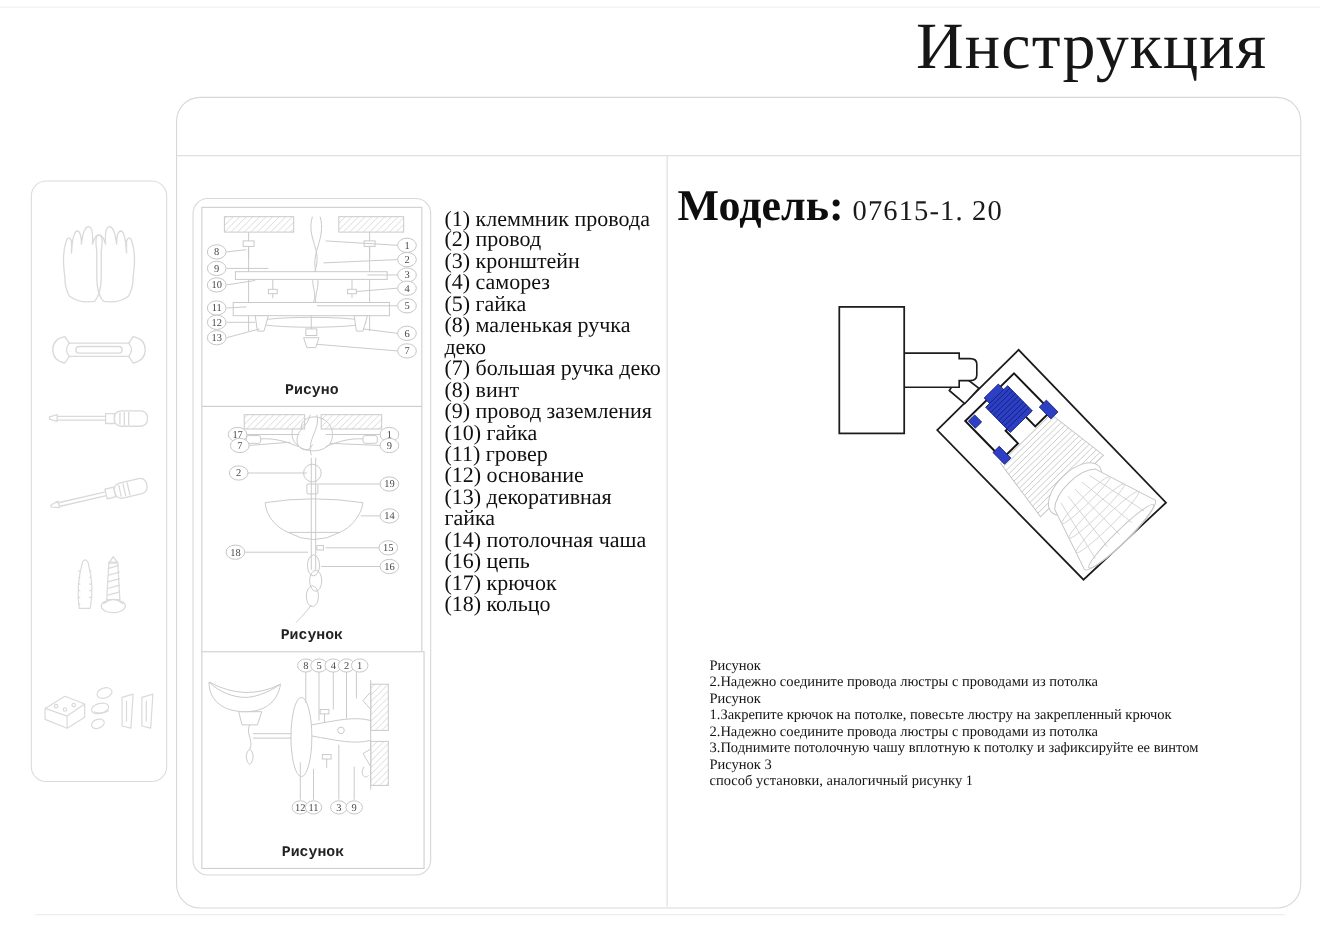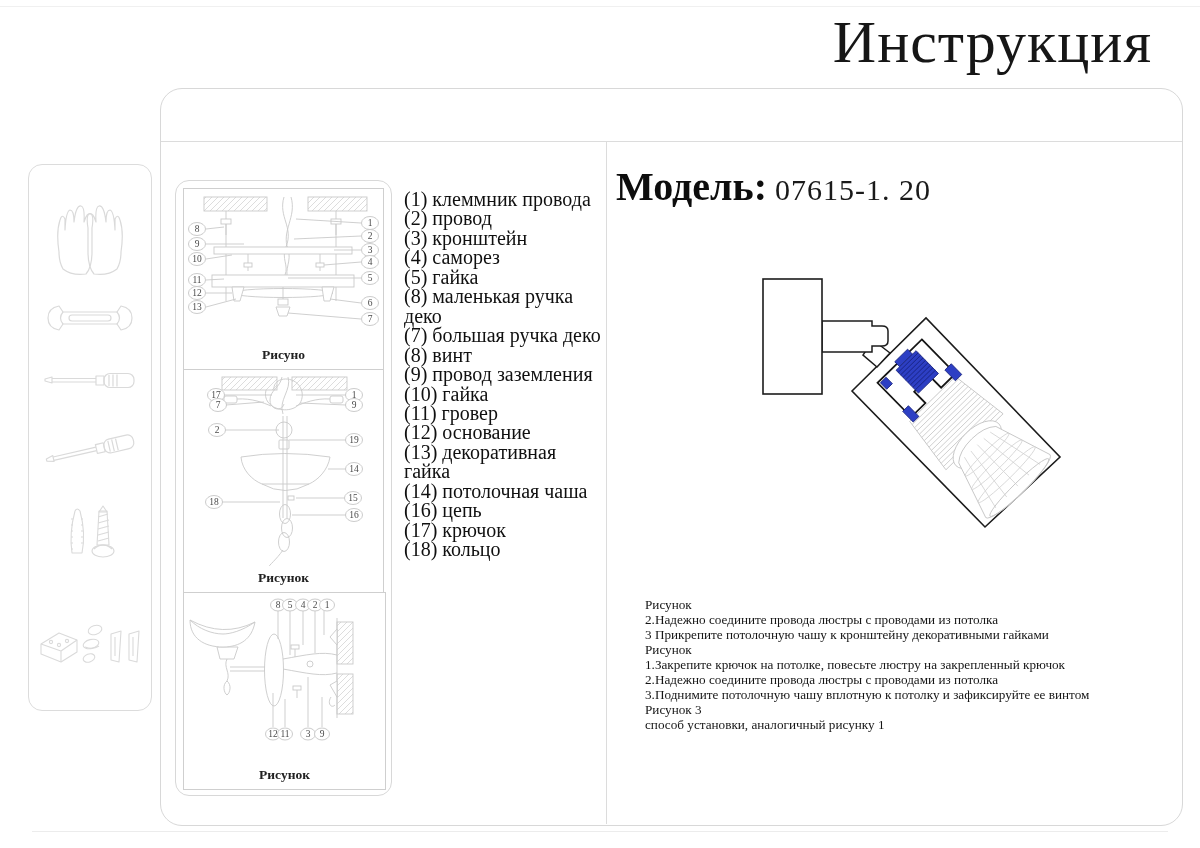--- a/index.html
+++ b/index.html
@@ -18,28 +18,28 @@
 
   .tools-sidebar{left:28px;top:164px;width:122px;height:545px;border:1px solid #dcdcdc;border-radius:14px;background:#fff;}
   .tool-icon{position:absolute;}
 
   .figures-panel{left:175px;top:180px;width:215px;height:614px;border:1px solid #d8d8d8;border-radius:14px;background:#fff;}
   .fig{position:absolute;left:7px;width:199px;border:1px solid #cfcfcf;background:#fff;}
   .fig-1{top:7px;height:180px;}
   .fig-2{top:188px;height:222px;}
   .fig-3{top:411px;height:196px;width:201px;}
   .fig svg{position:absolute;top:0;left:0;}
-  .fig-caption{position:absolute;bottom:6px;left:0;width:100%;text-align:center;font-weight:bold;font-size:13.5px;color:#222;}
+  .fig-caption{position:absolute;bottom:6px;left:0;width:100%;text-align:center;font-weight:bold;font-size:13.5px;color:#222;font-family:Liberation Mono, monospace;}
 
   .parts-list{left:404px;top:190px;width:202px;font-size:20px;line-height:19.45px;color:#101010;}
   .part-item{white-space:normal;}
 
   .model-row{left:616px;top:163px;white-space:nowrap;}
   .model-label{font-size:40px;font-weight:bold;color:#0d0d0d;}
-  .model-number{font-size:30px;letter-spacing:1px;margin-left:8px;color:#1a1a1a;}
+  .model-number{font-size:26px;letter-spacing:1px;margin-left:8px;color:#1a1a1a;}
 
   .lamp-drawing{left:735px;top:262px;}
 
   .instructions{left:645px;top:597px;width:500px;font-size:13.2px;line-height:15.05px;color:#151515;}
 
   .lbl-txt{font-size:9.5px;fill:#4a4a4a;font-family:"Liberation Serif", serif;}
   .lbl-el{fill:#ffffff;stroke:#c5c5c5;stroke-width:0.9;}
   .g-line{stroke:#c9c9c9;stroke-width:0.9;fill:none;}
   .g-fill{stroke:#c9c9c9;stroke-width:0.9;fill:#ffffff;}
 </style>
@@ -420,20 +420,19 @@
     <path d="M87,59 L137,59 L137,64 L147,64 Q153,64 153,69 L153,79 Q153,84 147,84 L137,84 L137,90 L87,90 Z" fill="#ffffff" stroke="#1c1c1c" stroke-width="1.5"></path>
 
     <rect x="28" y="17" width="59" height="115" fill="#ffffff" stroke="#1c1c1c" stroke-width="1.6"></rect>
   </svg>
 </div>
 
 <div class="abs instructions">
 
 <div class="instruction-line">Рисунок</div>
     <div class="instruction-line">2.Надежно соедините провода люстры с проводами из потолка</div>
-    <div class="instruction-line">3 Прикрепите потолочную чашу к кронштейну декоративными гайками</div>
     <div class="instruction-line">Рисунок</div>
     <div class="instruction-line">1.Закрепите крючок на потолке, повесьте люстру на закрепленный крючок</div>
     <div class="instruction-line">2.Надежно соедините провода люстры с проводами из потолка</div>
     <div class="instruction-line">3.Поднимите потолочную чашу вплотную к потолку и зафиксируйте ее винтом</div>
     <div class="instruction-line">Рисунок 3</div>
     <div class="instruction-line">способ установки,  аналогичный рисунку 1</div>
   </div>
 
 </body></html>

